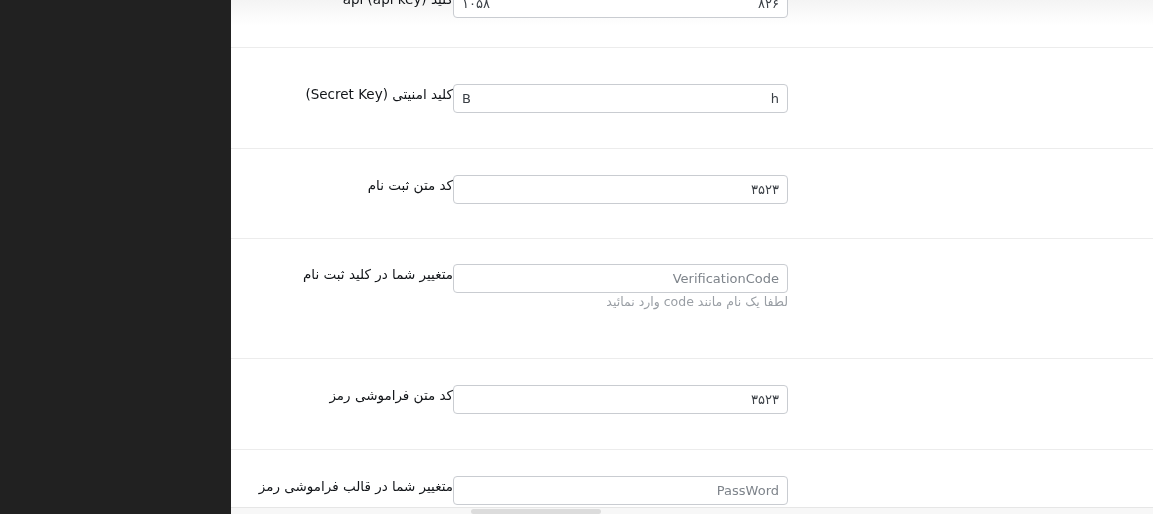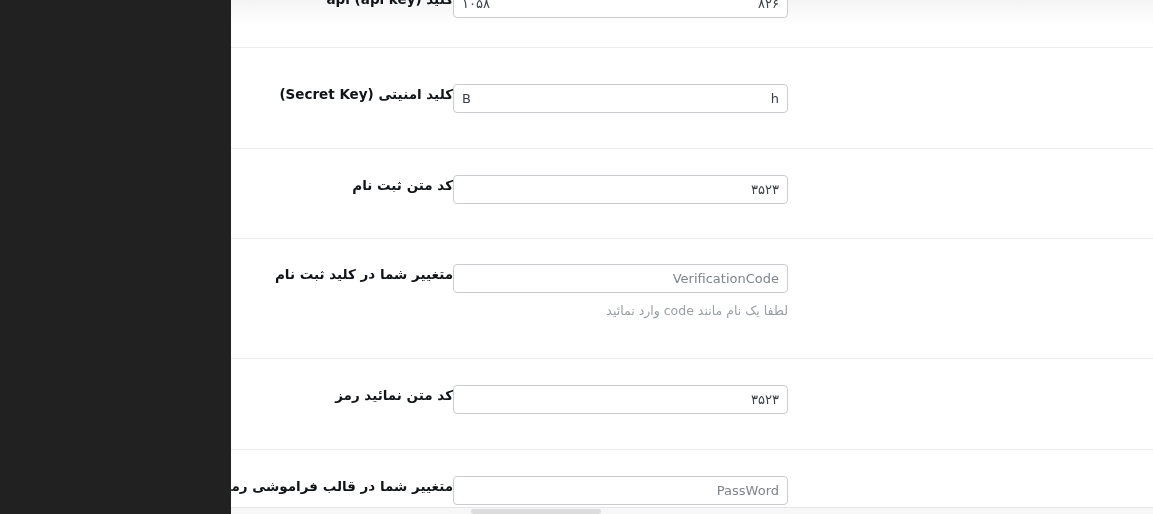--- a/index.html
+++ b/index.html
@@ -72,21 +72,21 @@
     padding-left: 0;
     padding-right: 0;
     text-align: left;
     display: flex;
     justify-content: flex-start;
     align-items: flex-start;
   }
 
   .row-label {
     font-size: 13.5px;
-    font-weight: 700;
+    font-weight: 400;
     color: #111418;
     line-height: 1.5;
     white-space: nowrap;
     direction: rtl;
     unicode-bidi: isolate;
   }
 
   .row-field-cell {
     flex: 1 1 auto;
     box-sizing: border-box;
@@ -144,21 +144,20 @@
     line-height: 27px;
   }
   .masked-gap {
     flex: 1 1 auto;
     height: 13px;
     background: #ffffff;
     margin: 0 2px;
   }
 
   .helper-text {
-    margin-top: 9px;
     width: 335px;
     text-align: right;
     font-size: 12.5px;
     color: #9a9fa5;
     direction: rtl;
     line-height: 1.5;
   }
 
   
   #row-api-key      { height: 48px;  padding-top: 0;  }
@@ -248,21 +247,21 @@
       <div class="row-label-cell">
         <span class="row-label">متغییر شما در کلید ثبت نام</span>
       </div>
     </div>
 
     <div class="form-row" id="row-forgot-code">
       <div class="row-field-cell">
         <input class="text-input" type="text" value="۳۵۲۳" style="">
       </div>
       <div class="row-label-cell">
-        <span class="row-label">کد متن نمائید رمز</span>
+        <span class="row-label">کد متن فراموشی رمز</span>
       </div>
     </div>
 
     <div class="form-row" id="row-forgot-var">
       <div class="row-field-cell">
         <input class="text-input is-placeholderish" type="text" value="PassWord" style="">
       </div>
       <div class="row-label-cell">
         <span class="row-label">متغییر شما در قالب فراموشی رمز</span>
       </div>

